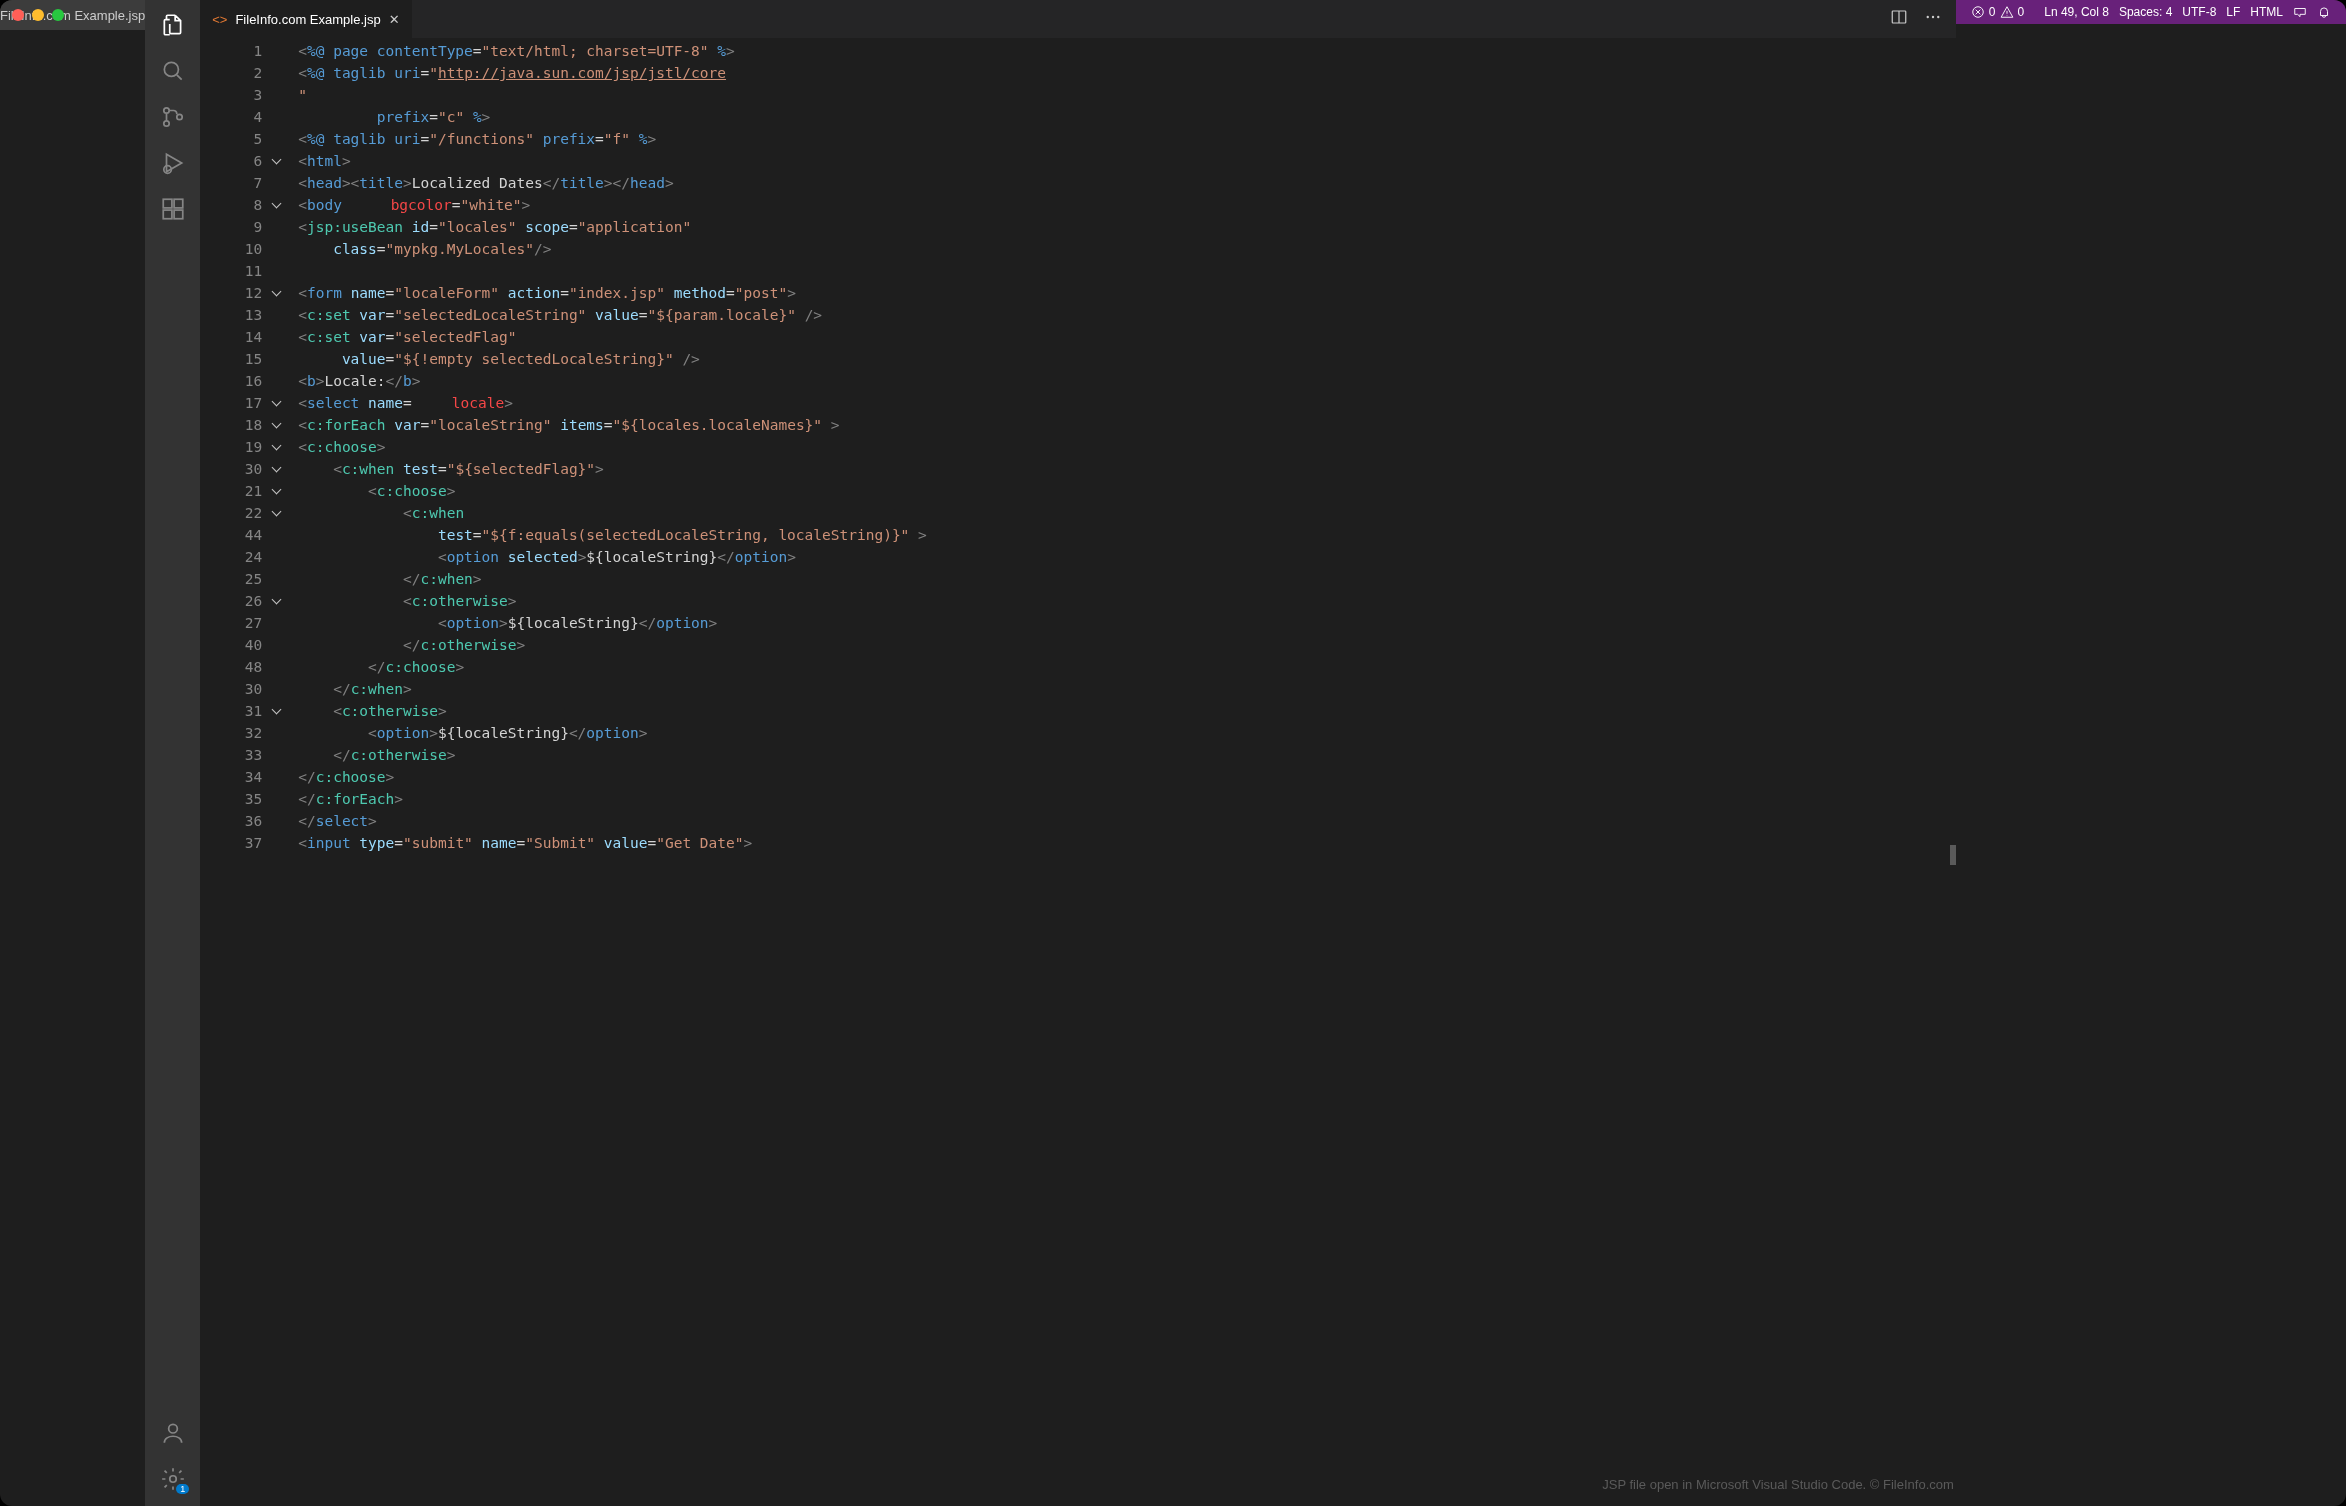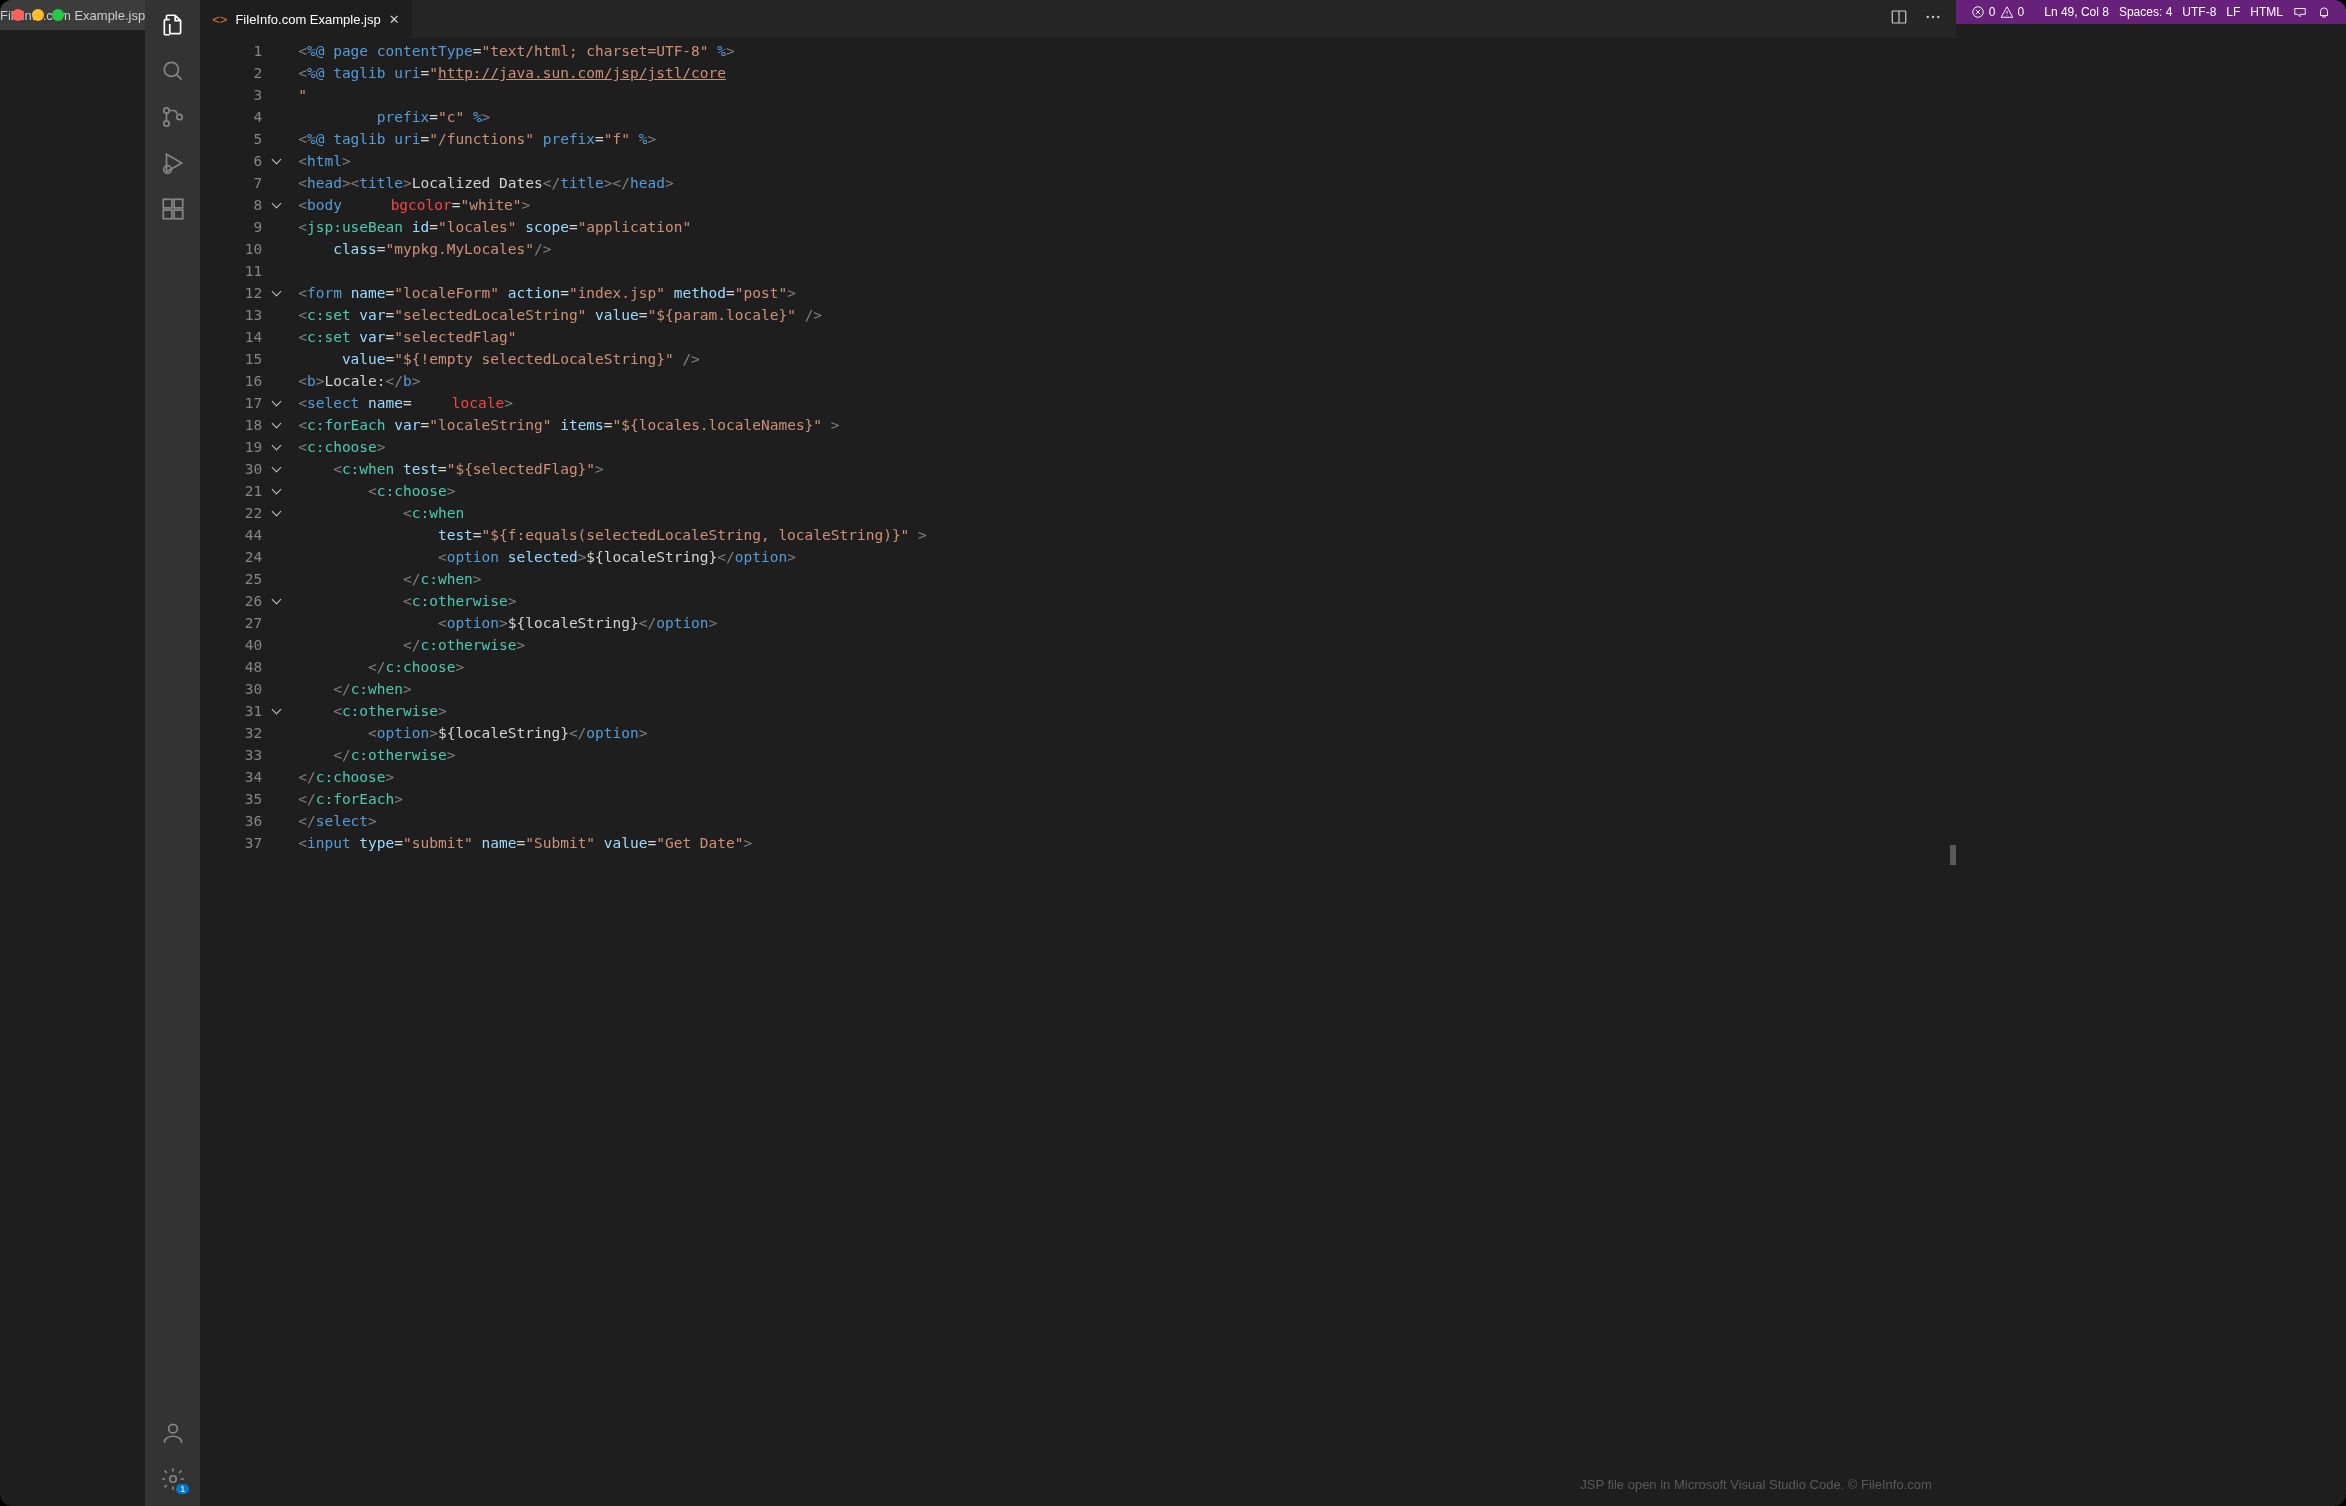--- a/index.html
+++ b/index.html
@@ -24,21 +24,21 @@
   .tab-actions{margin-left:auto;display:flex;gap:16px;padding-right:14px;color:#ccc;}
   .tab-actions svg{width:18px;height:18px;fill:none;stroke:currentColor;stroke-width:1.6;}
   .editor{flex:1;display:flex;min-height:0;position:relative;font-family:Menlo,Consolas,monospace;font-size:14.5px;line-height:22px;}
   .gutter{width:62px;text-align:right;color:#858585;padding:2px 6px 2px 0;user-select:none;}
   .gutter div{font-variant-numeric:tabular-nums;}
   .folds{width:16px;padding-top:2px;color:#c5c5c5;}
   .folds div{height:22px;display:flex;align-items:center;justify-content:center;font-size:10px;}
   .chev{transform:rotate(45deg);border-right:1.5px solid #c5c5c5;border-bottom:1.5px solid #c5c5c5;width:6px;height:6px;margin-top:-3px;}
   .code{flex:1;padding:2px 0 2px 14px;white-space:pre;color:#d4d4d4;overflow:hidden;}
   .code div{height:22px;}
-  .watermark{position:absolute;right:24px;bottom:10px;color:#5a5a5a;font-size:13px;font-family:-apple-system,sans-serif;}
+  .watermark{position:absolute;right:2px;bottom:10px;color:#5a5a5a;font-size:13px;font-family:-apple-system,sans-serif;}
   .statusbar{height:24px;background:#68217a;color:#fff;display:flex;align-items:center;font-size:12px;padding:0 10px;gap:10px;}
   .statusbar .sbi{display:flex;align-items:center;gap:4px;padding:0 5px;}
   .statusbar .right{margin-left:auto;display:flex;align-items:center;}
   .statusbar svg{width:14px;height:14px;fill:none;stroke:currentColor;stroke-width:1.6;}
   .minimap{position:absolute;right:0;top:0;width:6px;height:100%;}
   .minimap .thumb{position:absolute;right:0;width:6px;background:#5a5a5a;}
   
   .p-gray{color:#808080;} .p-blue{color:#569cd6;} .p-lightblue{color:#9cdcfe;}
   .p-brown{color:#ce9178;} .p-red{color:#f44747;margin-left:40px;} .p-teal{color:#4ec9b0;}
   .p-white{color:#d4d4d4;} .p-under{text-decoration:underline;}

